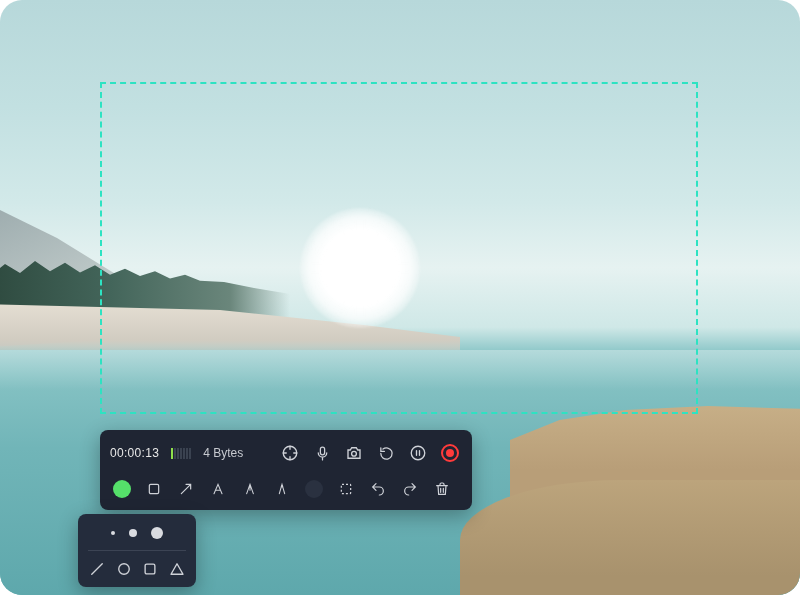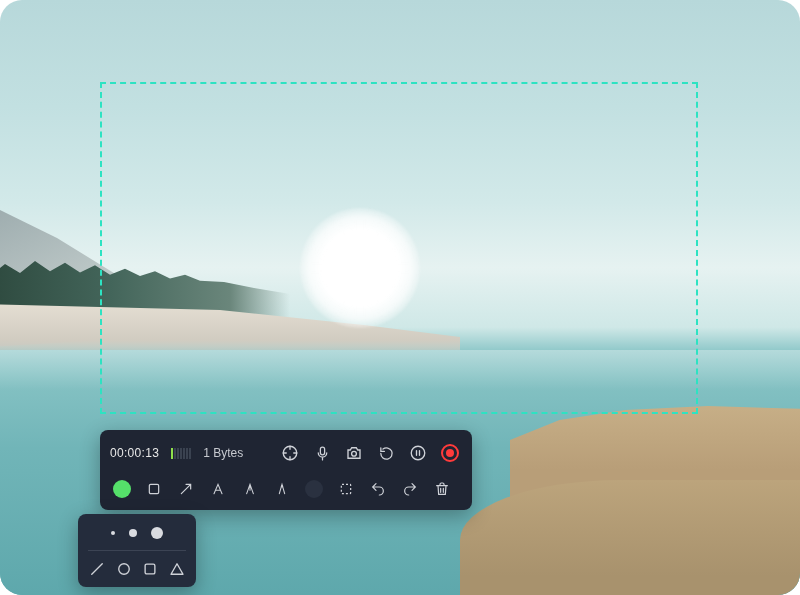--- a/index.html
+++ b/index.html
@@ -126,21 +126,21 @@
       <span class="timer">00:00:13</span>
       <span class="level" id="level">
           <i class="on"></i>
           <i></i>
           <i></i>
           <i></i>
           <i></i>
           <i></i>
           <i></i>
         </span>
-      <span class="bytes">1 Bytes</span>
+      <span class="bytes">4 Bytes</span>
       <span class="spacer"></span>
       <span class="ibtn">
         <svg width="18" height="18" viewBox="0 0 24 24" fill="none" stroke="currentColor" stroke-width="1.8">
             <circle cx="12" cy="12" r="9"></circle>
             <path d="M12 3v4M12 17v4M3 12h4M17 12h4" stroke-linecap="round"></path>
           </svg>
       </span>
       <span class="ibtn">
         <svg width="17" height="17" viewBox="0 0 24 24" fill="none" stroke="currentColor" stroke-width="1.8">
             <rect x="9" y="3" width="6" height="11" rx="3"></rect>

